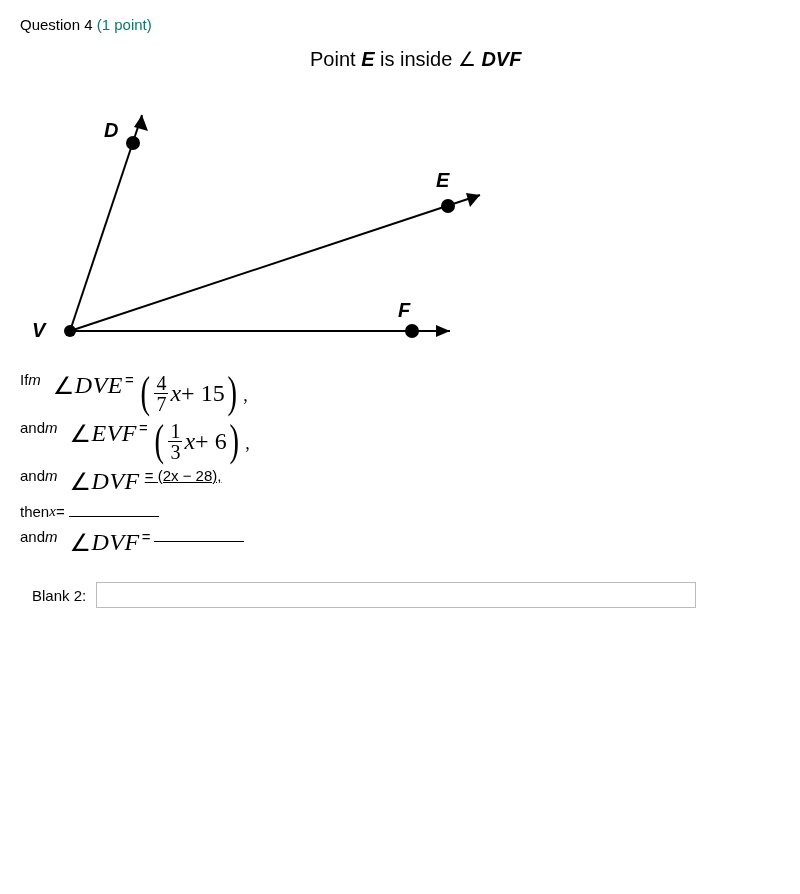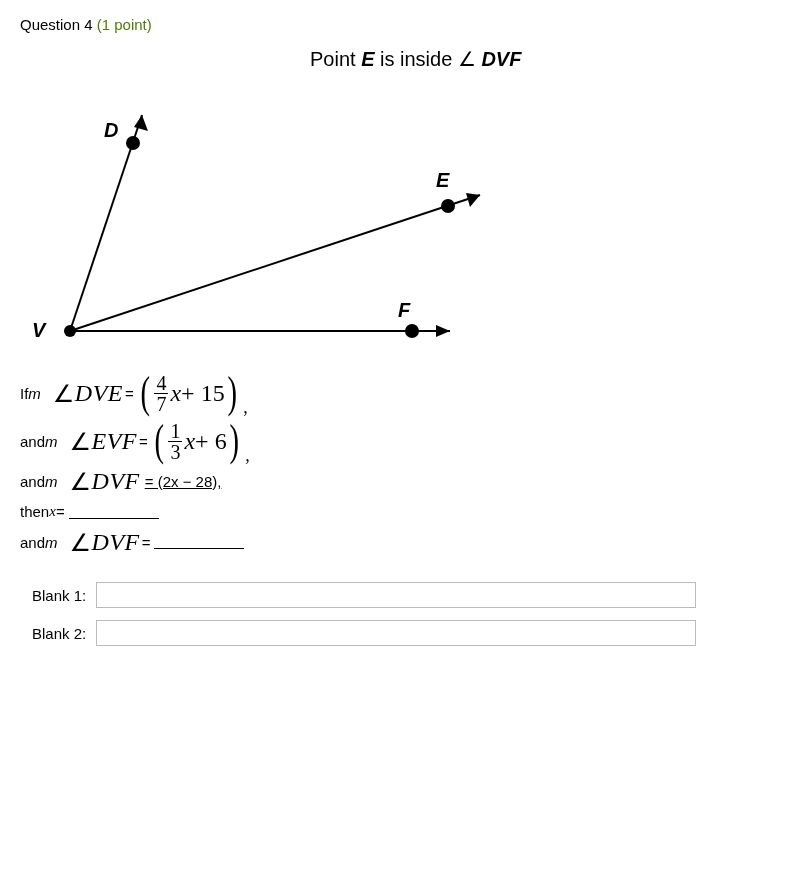--- a/index.html
+++ b/index.html
@@ -10,21 +10,21 @@
     font-size: 15px;
     color: #000;
     background: #fff;
     width: 800px;
   }
   .question-header {
     font-size: 15px;
     margin-bottom: 14px;
   }
   .question-header .bold { font-weight: 400; }
-  .question-header .pts { color: #4d7c0f; font-weight: 400; }
+  .question-header .pts { color: #0f766e; font-weight: 400; }
   .statement {
     font-size: 20px;
     margin: 0 0 10px 290px;
   }
   .statement .bold-it { font-weight: 700; font-style: italic; }
   .angle-sym { font-style: normal; }
   .figure-wrap {
     position: relative;
     width: 520px;
     height: 280px;
@@ -32,21 +32,20 @@
   }
   .figure-wrap svg { position: absolute; left: 0; top: 0; }
   .pt-label {
     position: absolute;
     font-weight: 700;
     font-style: italic;
     font-size: 20px;
   }
   .math-line {
     display: flex;
-    align-items: center;
     margin: 4px 0;
     font-size: 15px;
   }
   .math-angle {
     font-family: "Times New Roman", Times, serif;
     font-style: italic;
     font-size: 24px;
     letter-spacing: 0.5px;
     padding: 0 2px;
     margin-left: 8px;
@@ -209,20 +208,16 @@
 <div class="math-line tight">
   <span>and </span>
   <span class="prefix-m">m</span>
   <span class="math-angle"><span class="ang">∠</span><span>DVF</span></span>
   <span> = </span>
   <span class="blank-line"></span>
 </div>
 
 <div class="blanks">
   <div class="blank-row">
-    <span class="blank-label">Blank 1:</span>
-    <input type="text" class="blank-input" value="" style="">
-  </div>
-  <div class="blank-row">
     <span class="blank-label">Blank 2:</span>
     <input type="text" class="blank-input" value="" style="">
   </div>
 </div>
 
 </body></html>

